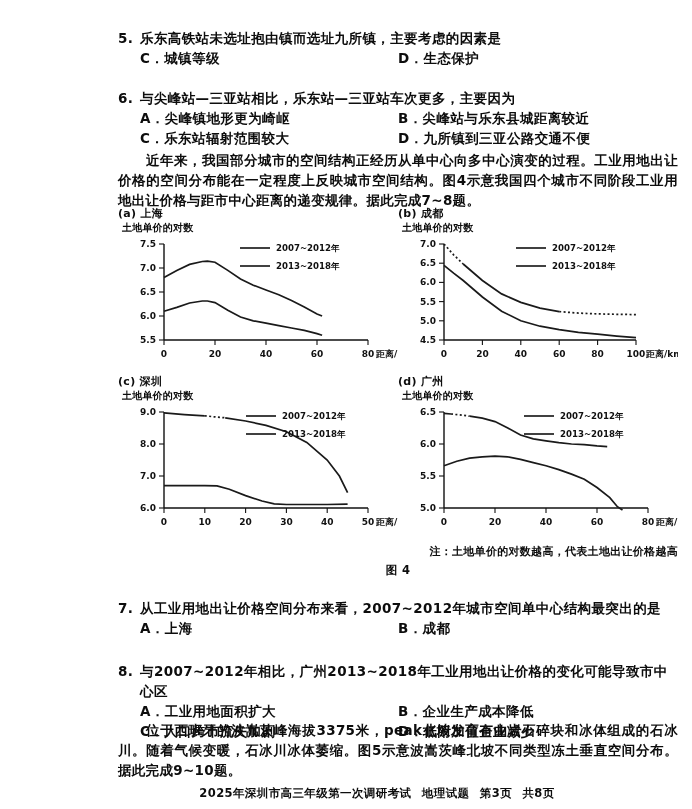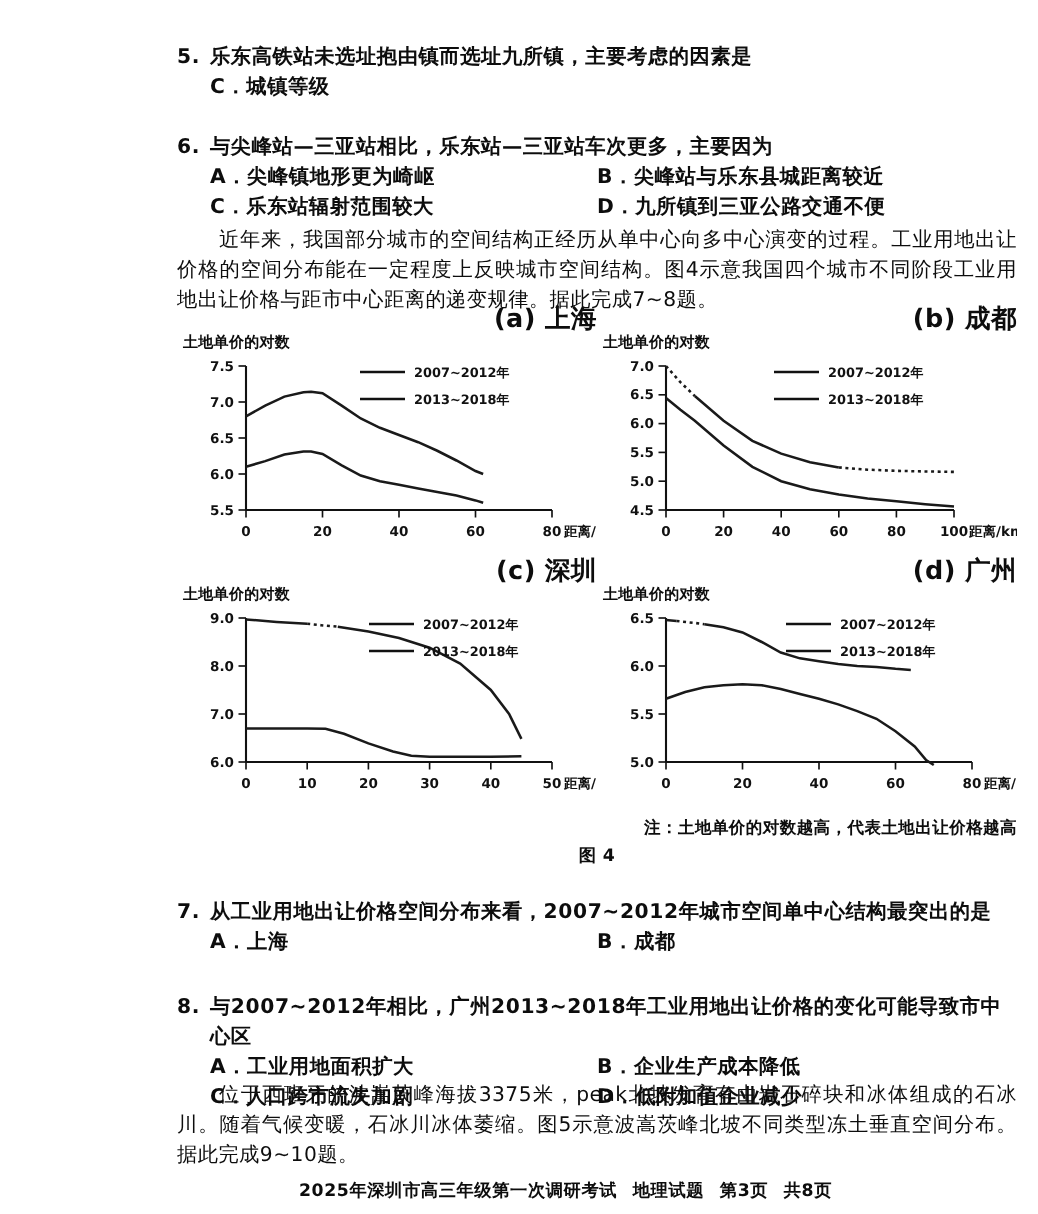--- a/index.html
+++ b/index.html
@@ -16,30 +16,30 @@
   
   .qblock{position:absolute; left:118px; width:560px;}
   .qline{display:flex; font-size:13.5px; font-weight:700; line-height:20px; letter-spacing:.4px;}
   .qnum{width:22px; flex:none; text-align:left;}
   .qtext{flex:1;}
   .opts{display:flex; margin-left:22px; line-height:20px;}
   .opt{font-size:13.5px; font-weight:700; letter-spacing:.4px;}
   .optA{width:258px;}
   .optB{width:270px;}
   .para{
-    font-size:13.5px; font-weight:400; line-height:20px;
+    font-size:13.5px; font-weight:700; line-height:20px;
     letter-spacing:.3px; text-align:justify; text-indent:28px;
   }
 
   
   .figure{position:absolute; left:118px; top:206px; width:560px;}
   .chart-grid{display:flex; flex-wrap:wrap;}
   .chart-cell{width:280px; height:168px; position:relative;}
   .chart-title{
-    text-align:right; font-size:17px; font-weight:700;
+    text-align:left; font-size:11px; font-weight:700;
     letter-spacing:.3px; height:15px; line-height:15px;
   }
   .ylabel{
     position:absolute; left:4px; top:15px;
     font-size:10px; font-weight:700; letter-spacing:.2px;
   }
   .plot{position:absolute; left:0; top:30px; width:280px; height:130px;}
   .plot svg{display:block;}
   .legend-line{stroke:#111; stroke-width:1.6; fill:none;}
   .axis{stroke:#111; stroke-width:1.4; fill:none;}
@@ -70,20 +70,21 @@
 
 <div class="page">
 
   <div class="qblock" style="top:28px;">
     <div class="qline">
       <span class="qnum">5.</span>
       <span class="qtext">乐东高铁站未选址抱由镇而选址九所镇，主要考虑的因素是</span>
     </div>
     <div class="opts">
       <span class="opt optA">C．城镇等级</span>
+      <span class="opt optB">D．生态保护</span>
     </div>
   </div>
 
   <div class="qblock" style="top:88px;">
     <div class="qline">
       <span class="qnum">6.</span>
       <span class="qtext">与尖峰站—三亚站相比，乐东站—三亚站车次更多，主要因为</span>
     </div>
     <div class="opts">
       <span class="opt optA">A．尖峰镇地形更为崎岖</span>

